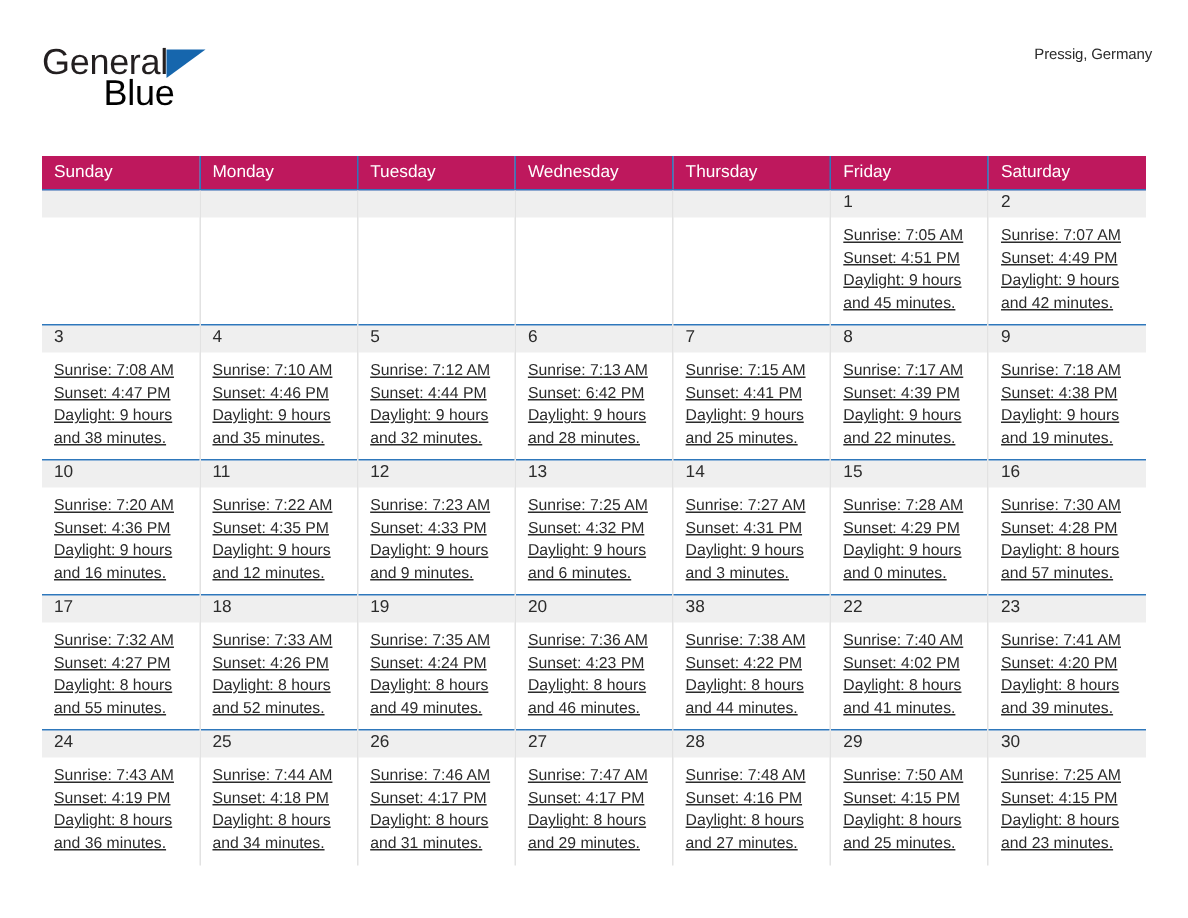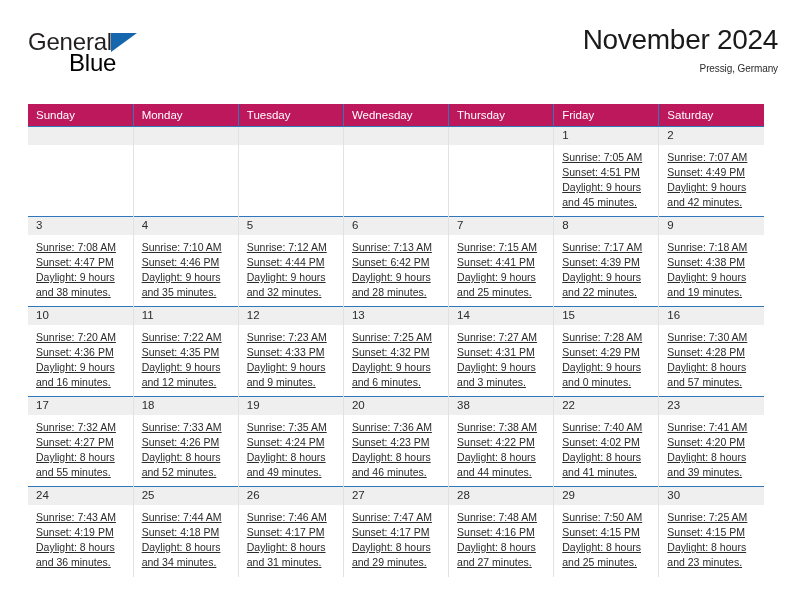--- a/index.html
+++ b/index.html
@@ -8,21 +8,21 @@
     width: 792px;
     height: 612px;
     background: #ffffff;
     font-family: "Liberation Sans", sans-serif;
     overflow: hidden;
   }
 
   .page {
     width: 792px;
     height: 612px;
-    padding: 22px 14px 0 28px;
+    padding: 22px 24px 0 28px;
     position: relative;
   }
 
   
   .header {
     display: flex;
     align-items: flex-start;
     justify-content: space-between;
     height: 72px;
   }
@@ -146,21 +146,20 @@
 
     <div class="logo-block">
       <div class="logo-line1">
         <span class="logo-general">General</span>
         <span class="logo-tri"></span>
       </div>
       <div class="logo-blue">Blue</div>
     </div>
 
     <div class="title-block">
-      <h1 class="cal-title">November 2024</h1>
       <div class="cal-subtitle">Pressig, Germany</div>
     </div>
 
   </div>
 
   <table class="calendar">
     <thead>
       <tr id="weekday-row">
           <th>Sunday</th>
           <th>Monday</th>

